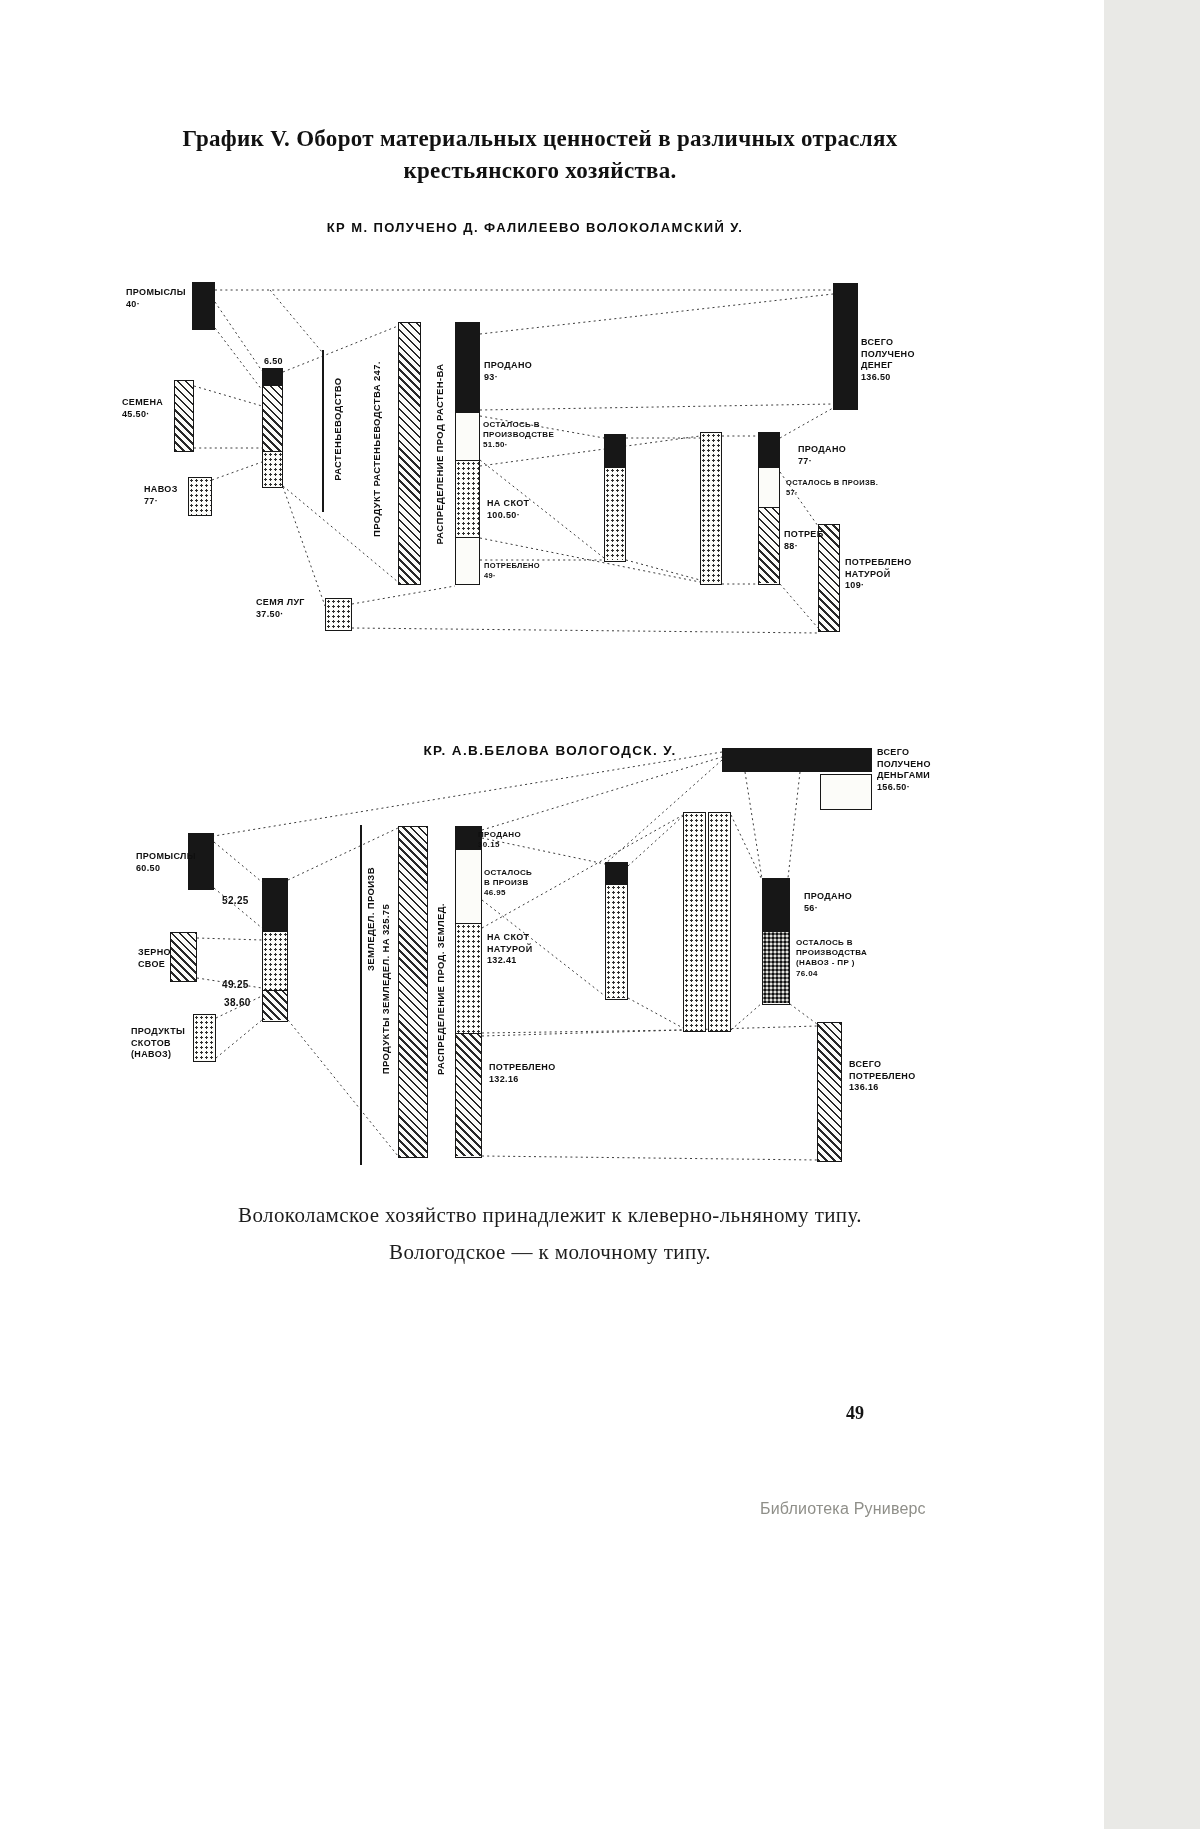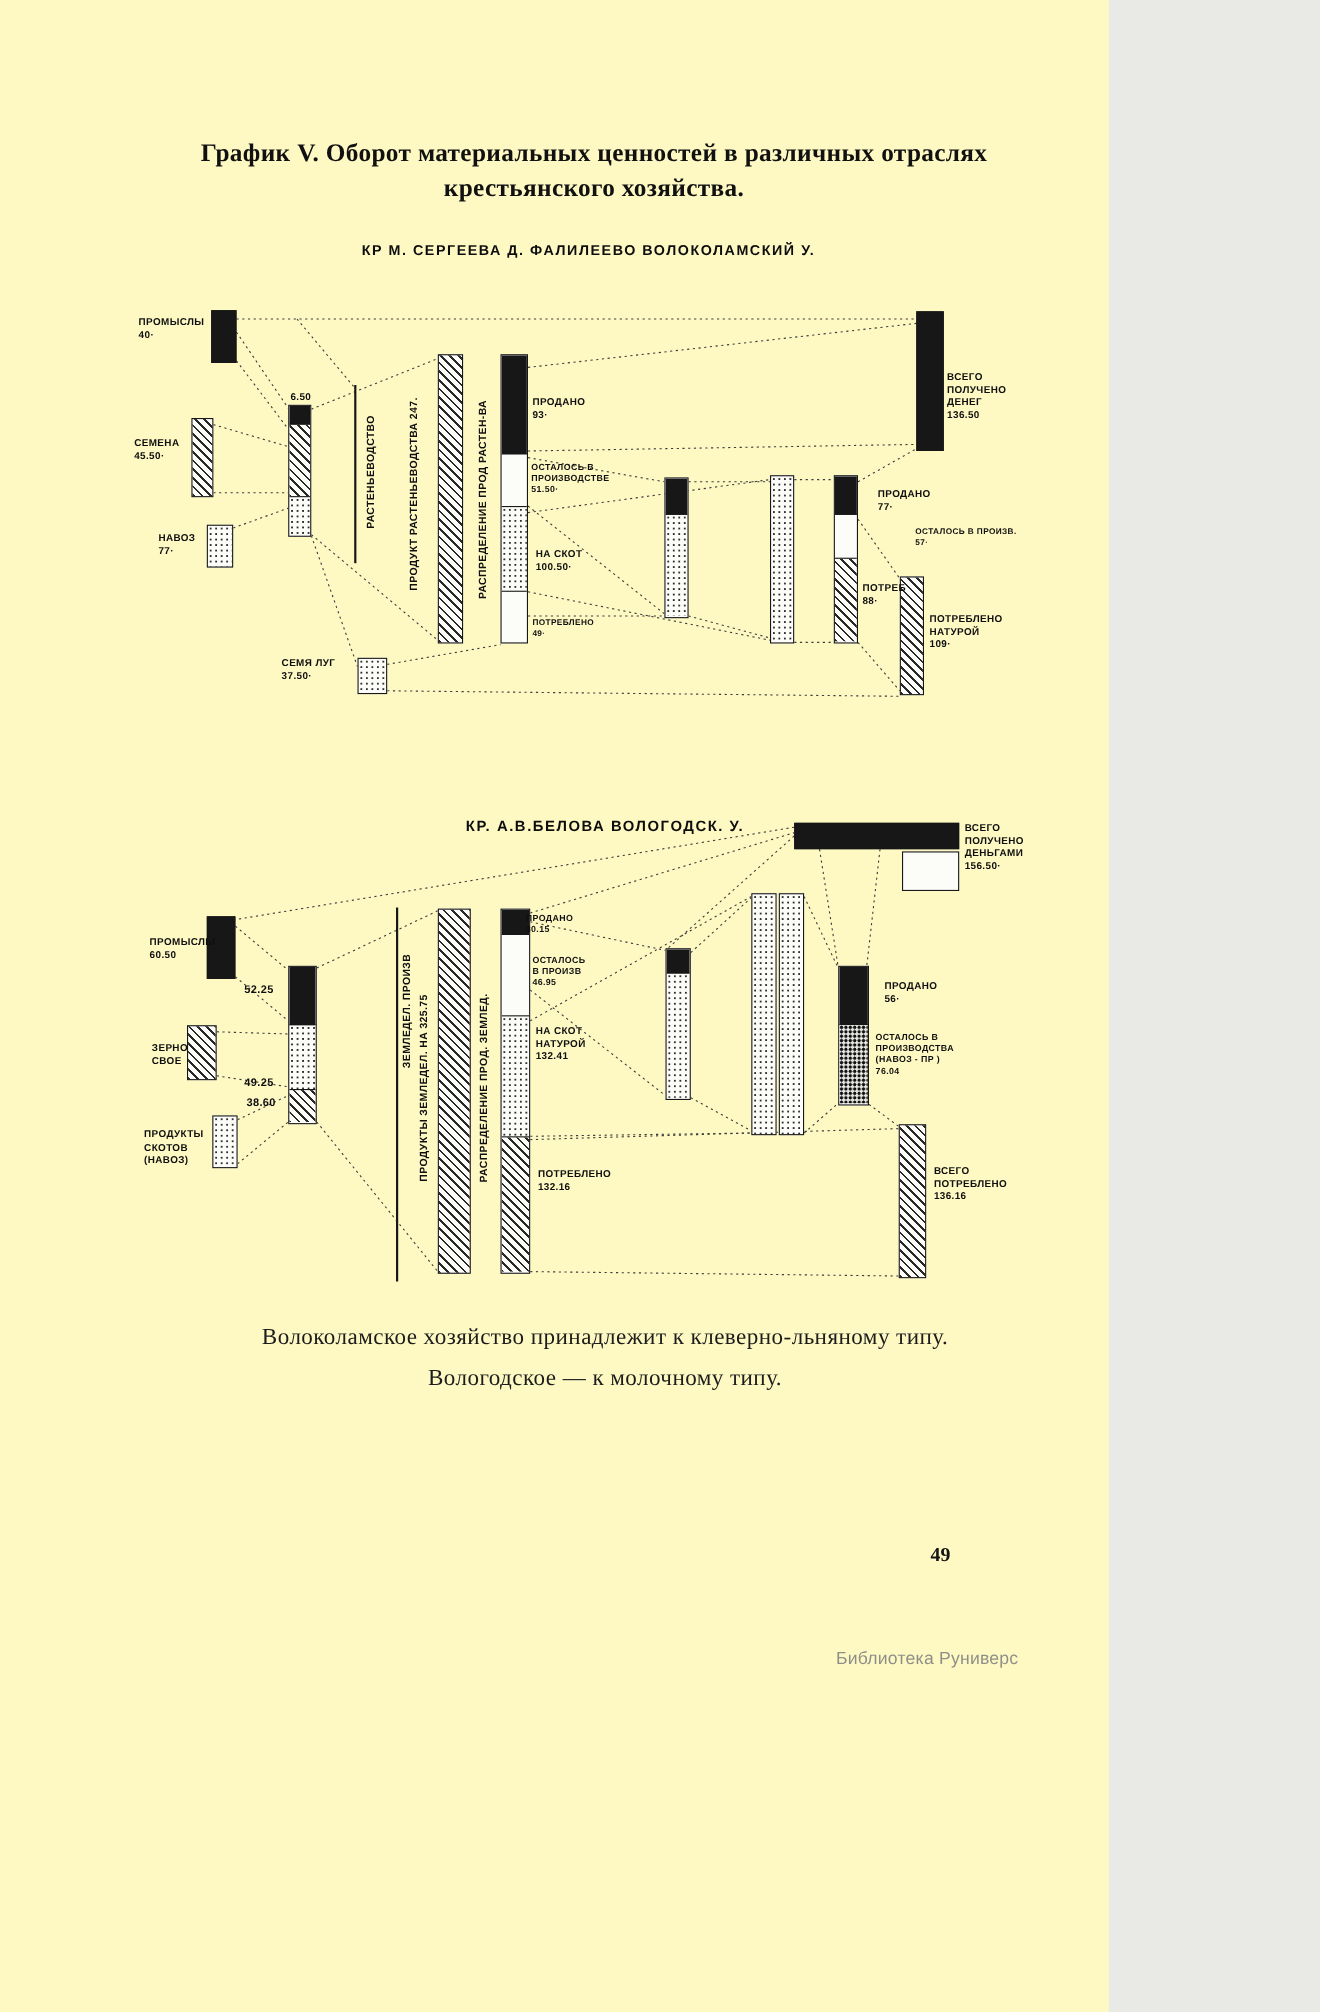--- a/index.html
+++ b/index.html
@@ -1,20 +1,20 @@
 <!DOCTYPE html>
 <html><head>
 <meta charset="utf-8">
 <style>
   * { margin:0; padding:0; box-sizing:border-box; }
   html,body { background:#e9e9e6; }
   body { width:1200px; height:1829px; position:relative;
          font-family:"Liberation Sans", sans-serif; }
-  #page { position:absolute; left:0; top:0; width:1008px; height:1829px;
-          background:#fef9c3; color:#141414; overflow:hidden; }
+  #page { position:absolute; left:0; top:0; width:1104px; height:1829px;
+          background:#ffffff; color:#141414; overflow:hidden; }
 
   .title-line { position:absolute; left:100px; width:880px; text-align:center;
           font-family:"Liberation Serif", serif; font-weight:700;
           font-size:23px; letter-spacing:.3px; color:#111; }
   .dheader { position:absolute; text-align:center; font-weight:700;
           font-size:13px; letter-spacing:1.4px; color:#0d0d0d; }
 
   .lbl  { position:absolute; font-weight:700; font-size:9px; line-height:1.28;
           letter-spacing:.35px; white-space:pre-line; color:#0f0f0f; }
   .s8   { font-size:8px; }  .s75 { font-size:7.5px; }  .s10 { font-size:10px; }
@@ -101,21 +101,21 @@
     <line x1="482" y1="1033" x2="683" y2="1030"></line>
     <line x1="628" y1="866" x2="683" y2="816"></line>
     <line x1="628" y1="998" x2="683" y2="1028"></line>
     <line x1="731" y1="815" x2="762" y2="880"></line>
     <line x1="731" y1="1030" x2="762" y2="1003"></line>
     <line x1="790" y1="1004" x2="817" y2="1024"></line>
     <line x1="482" y1="1156" x2="817" y2="1160"></line>
     <line x1="482" y1="1036" x2="817" y2="1026"></line>
   </svg>
 
-  <div class="dheader" style="left:180px;top:220px;width:710px">КР  М. СЕРГЕЕВА    Д. ФАЛИЛЕЕВО    ВОЛОКОЛАМСКИЙ У.</div>
+  <div class="dheader" style="left:180px;top:220px;width:710px">КР  М. ПОЛУЧЕНО    Д. ФАЛИЛЕЕВО    ВОЛОКОЛАМСКИЙ У.</div>
 
   <div class="bar black" style="left:192px;top:282px;width:23px;height:48px"></div>
   <div class="bar hatch" style="left:174px;top:380px;width:20px;height:72px"></div>
   <div class="bar dots" style="left:188px;top:477px;width:24px;height:39px"></div>
   <div class="bar" style="left:262px;top:368px;width:21px;height:120px">
     <div class="seg black" style="height:17px"></div>
     <div class="seg hatch" style="height:66px"></div>
     <div class="seg dots" style="height:34px"></div>
   </div>
   <div class="vline" style="left:322px;top:350px;height:162px"></div>
@@ -156,21 +156,21 @@
 ПРОИЗВОДСТВЕ
 51.50·</div>
   <div class="lbl" style="left:487px;top:498px">НА СКОТ
 100.50·</div>
   <div class="lbl s75" style="left:484px;top:561px">ПОТРЕБЛЕНО
 49·</div>
   <div class="lbl" style="left:256px;top:597px">СЕМЯ ЛУГ
 37.50·</div>
   <div class="lbl" style="left:798px;top:444px">ПРОДАНО
 77·</div>
-  <div class="lbl s75" style="left:832px;top:478px">ОСТАЛОСЬ В ПРОИЗВ.
+  <div class="lbl s75" style="left:786px;top:478px">ОСТАЛОСЬ В ПРОИЗВ.
 57·</div>
   <div class="lbl" style="left:784px;top:529px">ПОТРЕБ
 88·</div>
   <div class="lbl" style="left:861px;top:337px">ВСЕГО
 ПОЛУЧЕНО
 ДЕНЕГ
 136.50</div>
   <div class="lbl" style="left:845px;top:557px">ПОТРЕБЛЕНО
 НАТУРОЙ
 109·</div>

